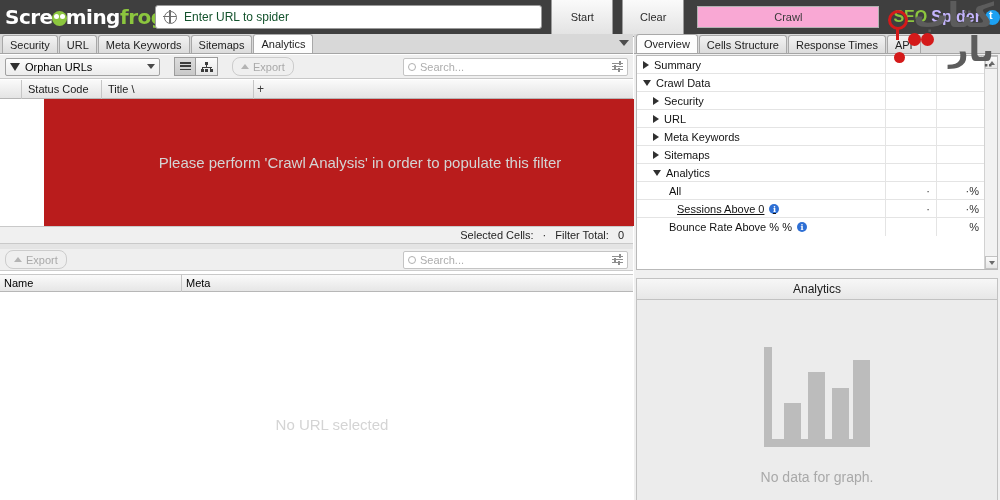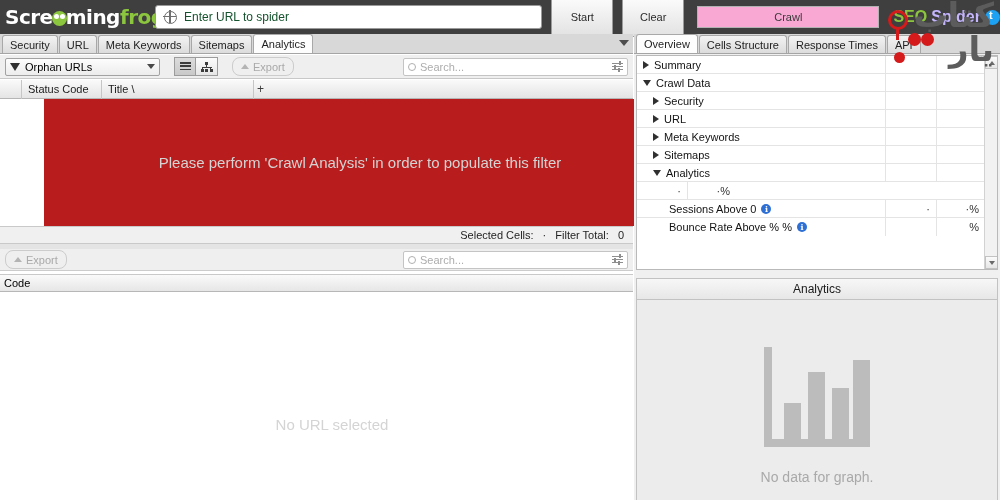--- a/index.html
+++ b/index.html
@@ -461,21 +461,22 @@
           <i></i>
           <i></i>
           <b></b>
           <b></b>
           <b></b>
         </span>
     </div>
   </div>
 
   <div class="lower-head">
-    <div class="lh value">Code</div>
+    <div class="lh name">Name</div>
+    <div class="lh value">Meta</div>
   </div>
 
   <div class="lower-body">
     <div class="empty-msg">No URL selected</div>
   </div>
 
   <div class="rightpane">
 
     <div class="rtabstrip">
       <div class="tab active">Overview</div>
@@ -543,26 +544,29 @@
       <div class="trow">
         <div class="tcell-label" style="padding-left:16px;">
           <span class="arr open"></span>
           <span>Analytics</span>
         </div>
         <div class="tcell-a"></div>
         <div class="tcell-b"></div>
       </div>
 
       <div class="trow">
+        <div class="tcell-label" style="padding-left:32px;">
+          <span>All</span>
+        </div>
         <div class="tcell-a">·</div>
         <div class="tcell-b">·%</div>
       </div>
 
       <div class="trow">
-        <div class="tcell-label" style="padding-left:32px;">
+        <div class="tcell-label" style="padding-left:40px;text-decoration:underline;">
           <span>Sessions Above 0</span>
           <span class="info-i">i</span>
         </div>
         <div class="tcell-a">·</div>
         <div class="tcell-b">·%</div>
       </div>
 
       <div class="trow" style="border-bottom:none;">
         <div class="tcell-label" style="padding-left:32px;">
           <span>Bounce Rate Above % %</span>

